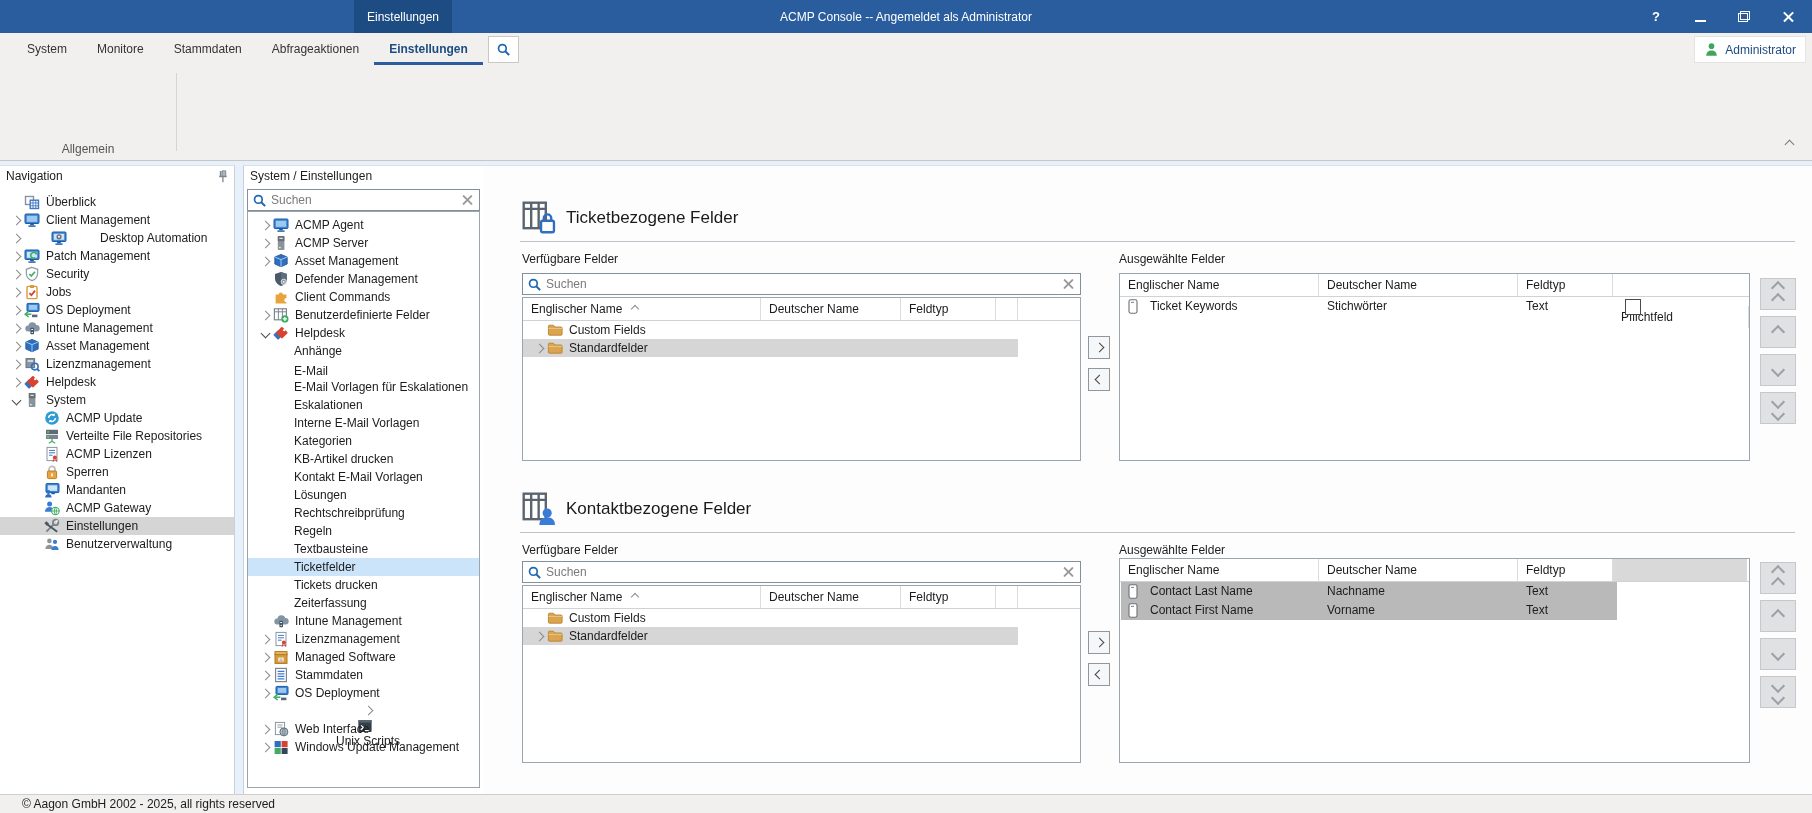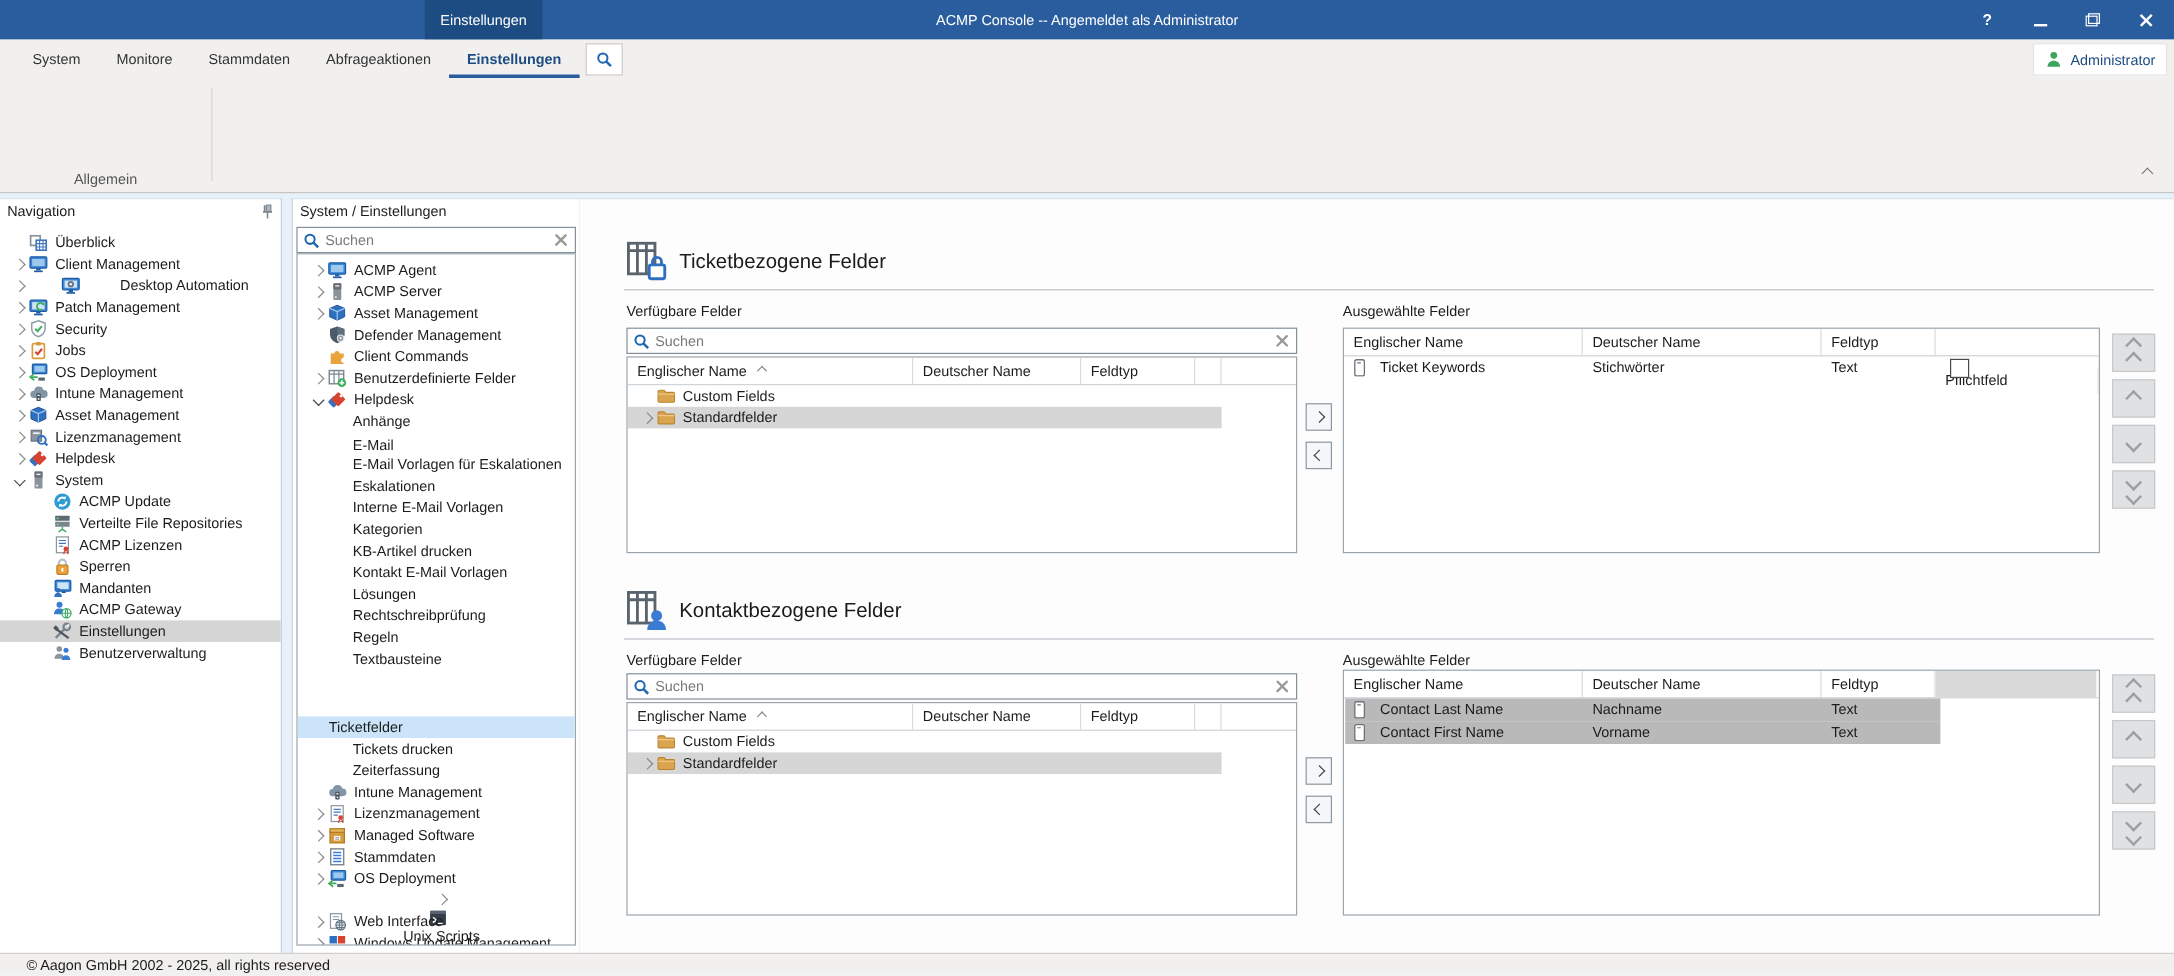--- a/index.html
+++ b/index.html
@@ -584,21 +584,21 @@
       </div>
       <div class="tree-row" style="padding-left: 46px;">
         <span class="tree-label">Rechtschreibprüfung</span>
       </div>
       <div class="tree-row" style="padding-left: 46px;">
         <span class="tree-label">Regeln</span>
       </div>
       <div class="tree-row" style="padding-left: 46px;">
         <span class="tree-label">Textbausteine</span>
       </div>
-      <div class="tree-row sel-mid" style="padding-left: 26px; margin-top: 39px;">
+      <div class="tree-row sel-mid" style="padding-left: 46px;">
         <span class="tree-label">Ticketfelder</span>
       </div>
       <div class="tree-row" style="padding-left: 46px;">
         <span class="tree-label">Tickets drucken</span>
       </div>
       <div class="tree-row" style="padding-left: 46px;">
         <span class="tree-label">Zeiterfassung</span>
       </div>
       <div class="tree-row" style="padding-left: 9px;">
         <span class="slot"></span>

